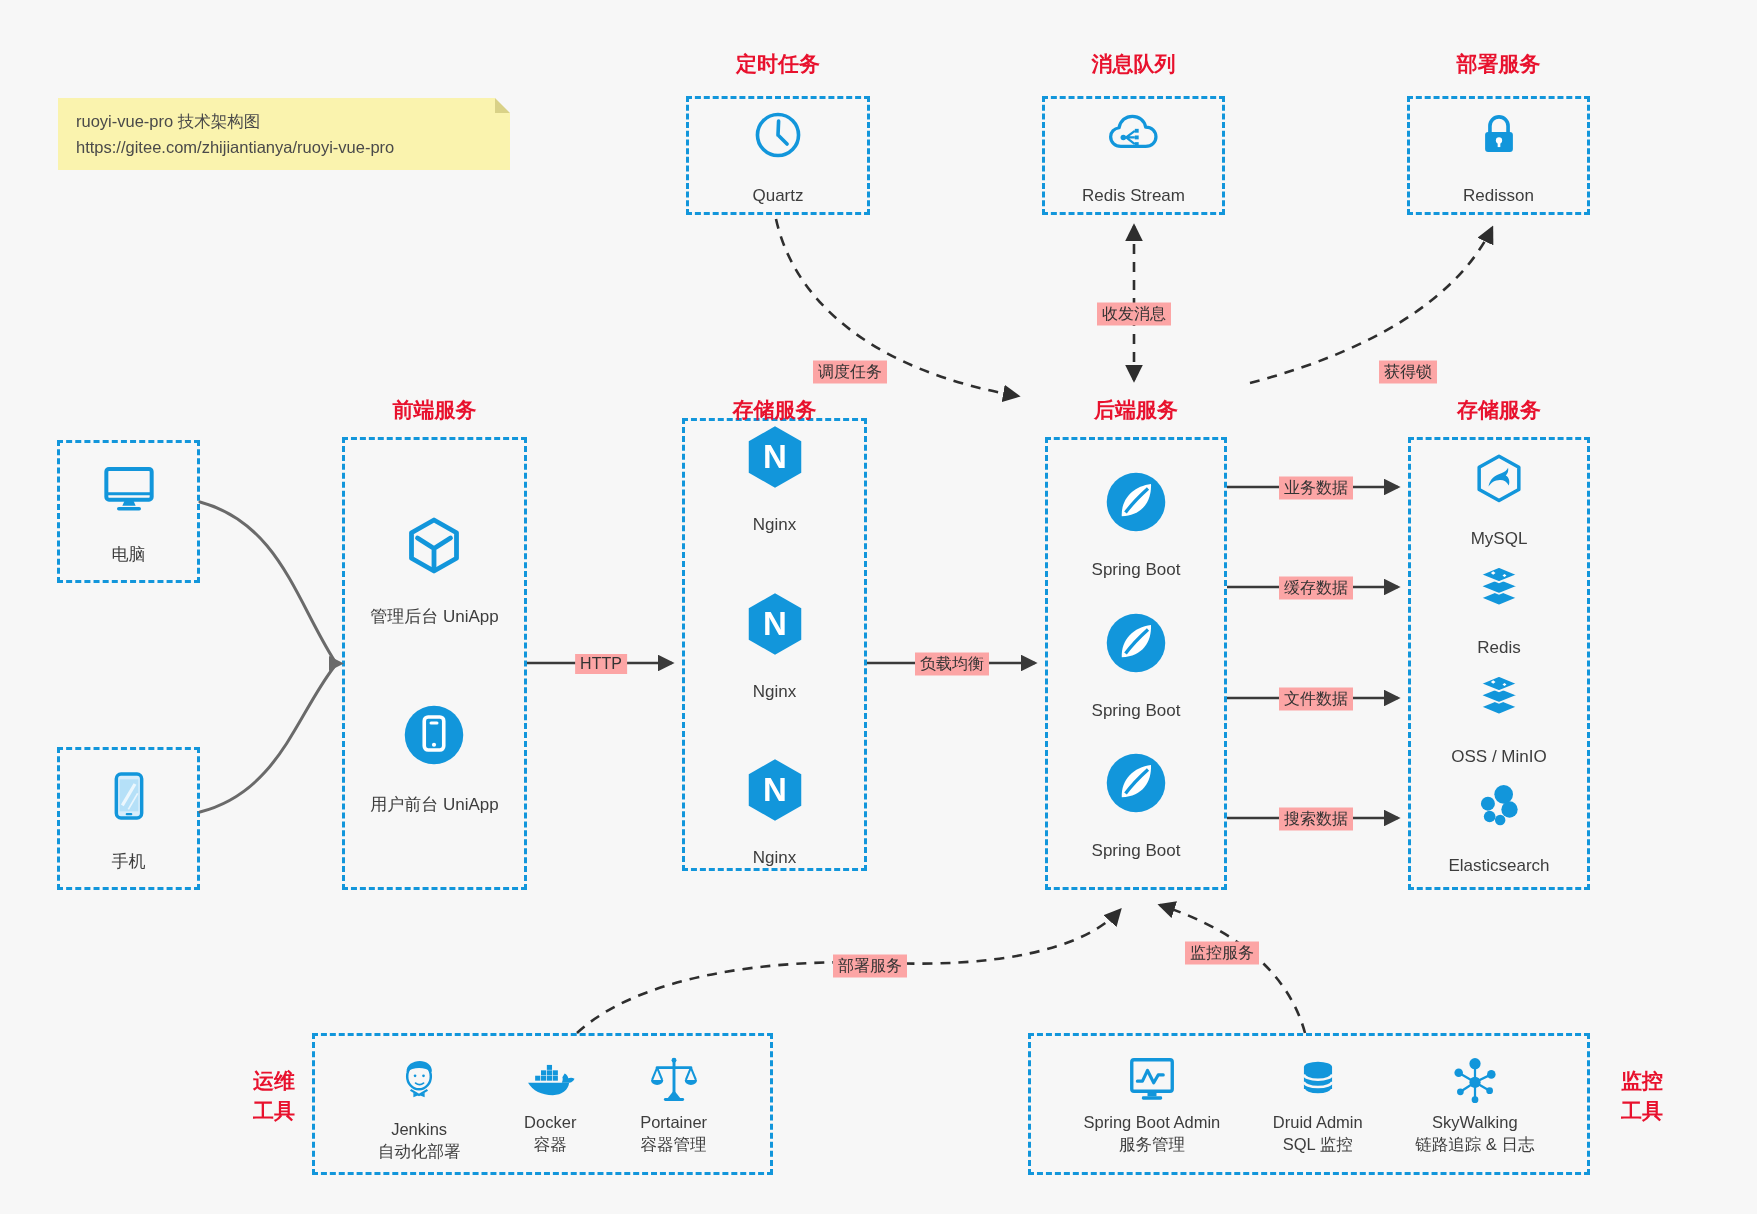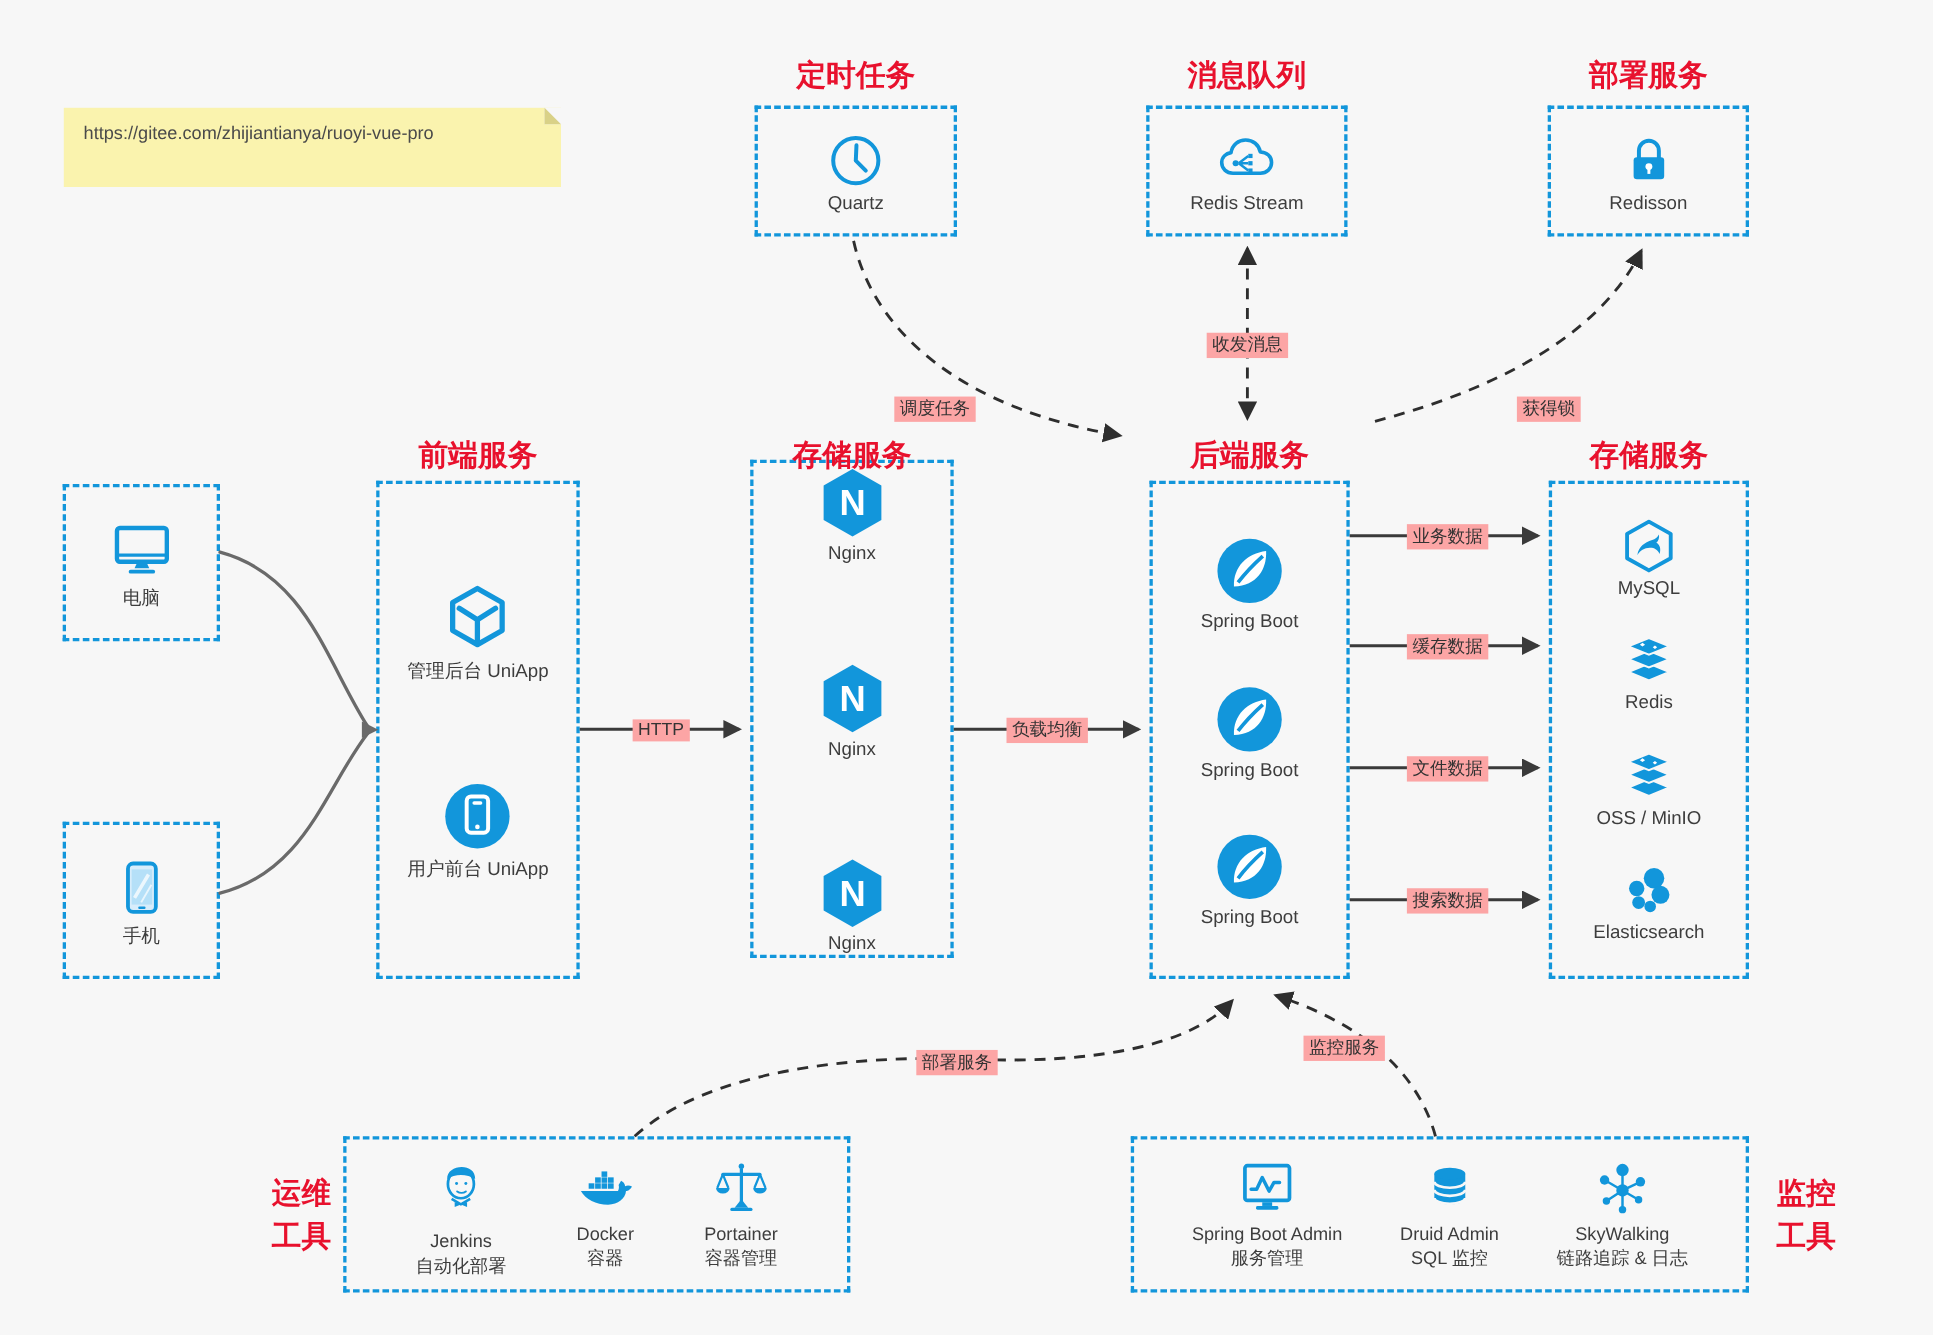--- a/index.html
+++ b/index.html
@@ -8,27 +8,27 @@
   svg text{font-family:"Liberation Sans","DejaVu Sans",sans-serif;}
 
   
   .note{position:absolute;left:58px;top:98px;width:452px;height:72px;background:#faf3ae;
         color:#4a4a4a;font-size:16.5px;line-height:1.6;padding:10px 0 0 18px;box-sizing:border-box;z-index:3;}
   .note::after{content:"";position:absolute;top:0;right:0;width:0;height:0;
         border-top:15px solid #f7f7f7;border-left:15px solid #d9d187;}
 
   
   .dbox{position:absolute;border:3px dashed #1296db;box-sizing:border-box;z-index:1;}
-  .red-title{position:absolute;color:#e8112d;font-weight:bold;font-size:27px;text-align:center;z-index:3;white-space:nowrap;}
+  .red-title{position:absolute;color:#e8112d;font-weight:bold;font-size:21px;text-align:center;z-index:3;white-space:nowrap;}
   .side-title{line-height:1.45;}
 
   .vcol{display:flex;flex-direction:column;justify-content:space-evenly;align-items:center;}
   .hrow{display:flex;flex-direction:row;justify-content:space-evenly;align-items:center;}
 
-  .item{display:flex;flex-direction:column;align-items:center;gap:0;}
+  .item{display:flex;flex-direction:column;align-items:center;gap:22px;}
   .item .label{font-size:17px;color:#3d3d3d;white-space:nowrap;}
   .item .label2{font-size:16.5px;color:#3d3d3d;white-space:nowrap;line-height:1.35;text-align:center;}
 
   .icon-72{width:72px;height:72px;}
   .icon-58{width:58px;height:58px;}
   .icon-56{width:56px;height:56px;}
   .icon-64{width:64px;height:64px;}
   .icon-54{width:54px;height:54px;}
 
   
@@ -187,20 +187,21 @@
         <circle cx="9.5" cy="17.5" r="3.8" fill="#1296db"></circle>
         <circle cx="38.5" cy="19" r="3.8" fill="#1296db"></circle>
         <circle cx="11" cy="34.5" r="3" fill="#1296db"></circle>
         <circle cx="37" cy="33.5" r="3" fill="#1296db"></circle>
         <circle cx="24" cy="41.5" r="3" fill="#1296db"></circle>
       </symbol>
     </defs>
   </svg>
 
   <div class="note">
+    <div>ruoyi-vue-pro 技术架构图</div>
     <div>https://gitee.com/zhijiantianya/ruoyi-vue-pro</div>
   </div>
 
   <div class="red-title" style="left:686px;top:50px;width:184px;">定时任务</div>
   <div class="red-title" style="left:1042px;top:50px;width:183px;">消息队列</div>
   <div class="red-title" style="left:1407px;top:50px;width:183px;">部署服务</div>
 
   <div class="dbox vcol" style="left:686px;top:96px;width:184px;height:119px;">
     <div class="item">
       <svg class="icon-58">

